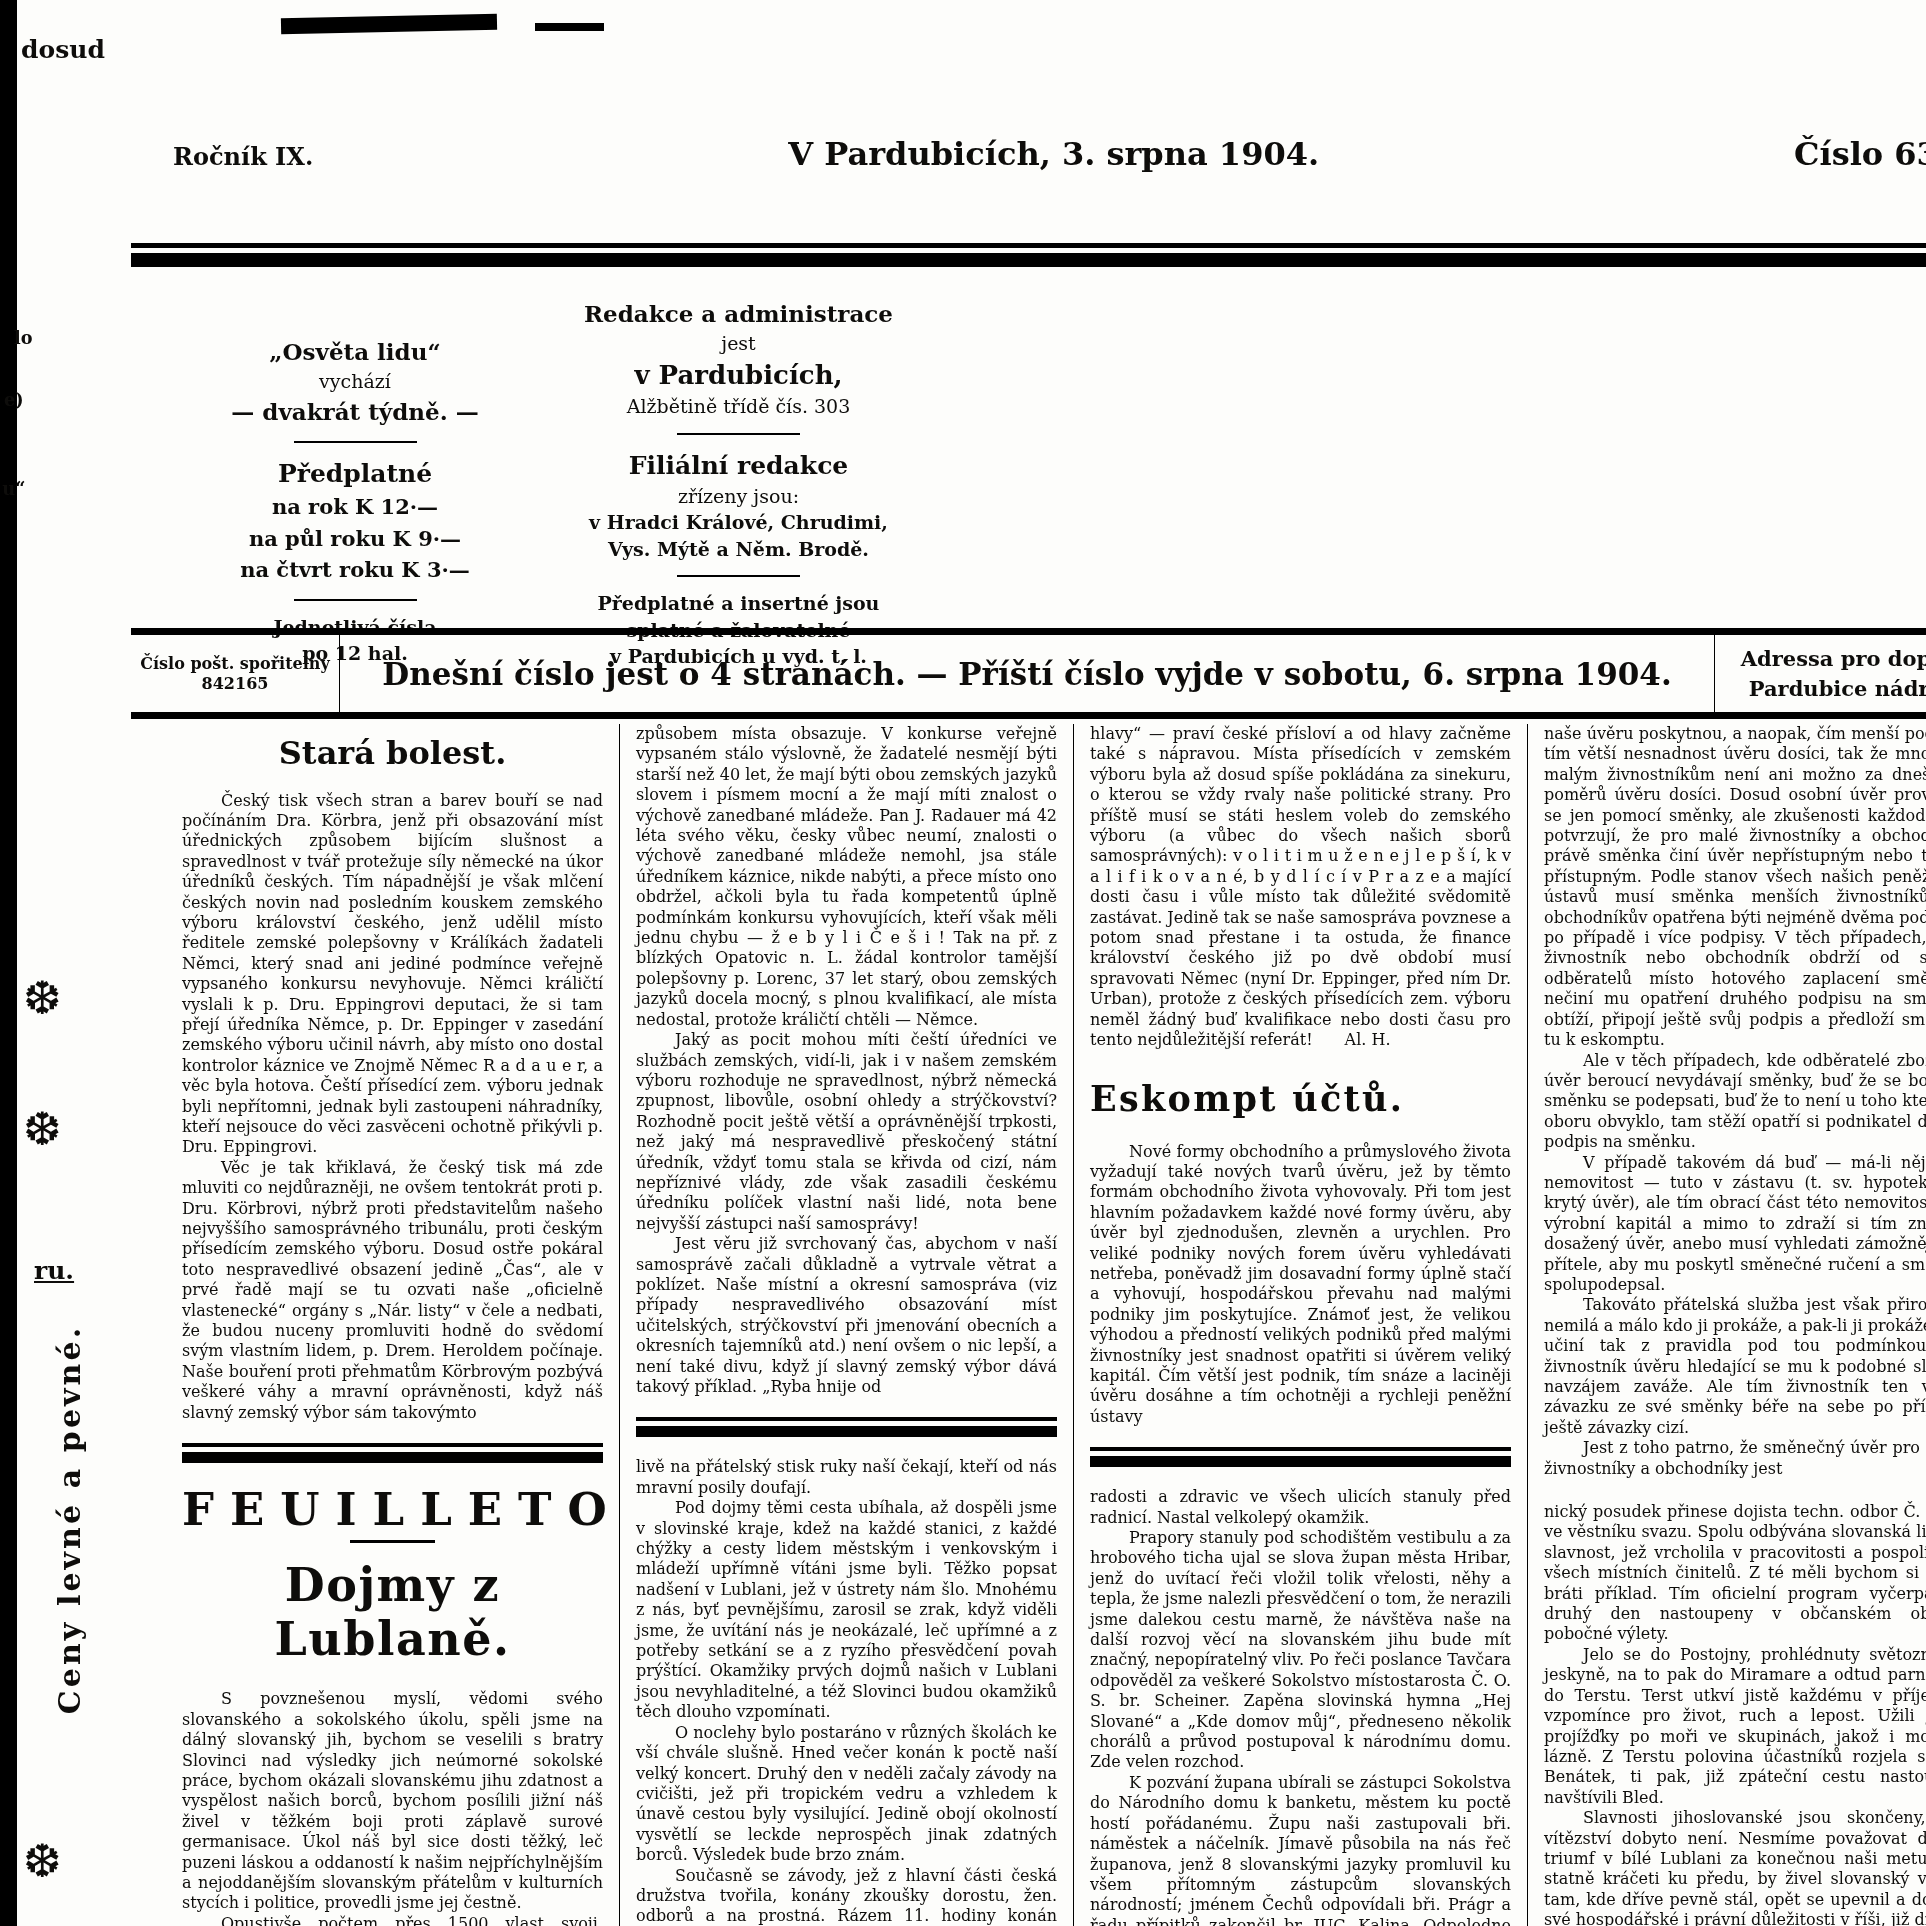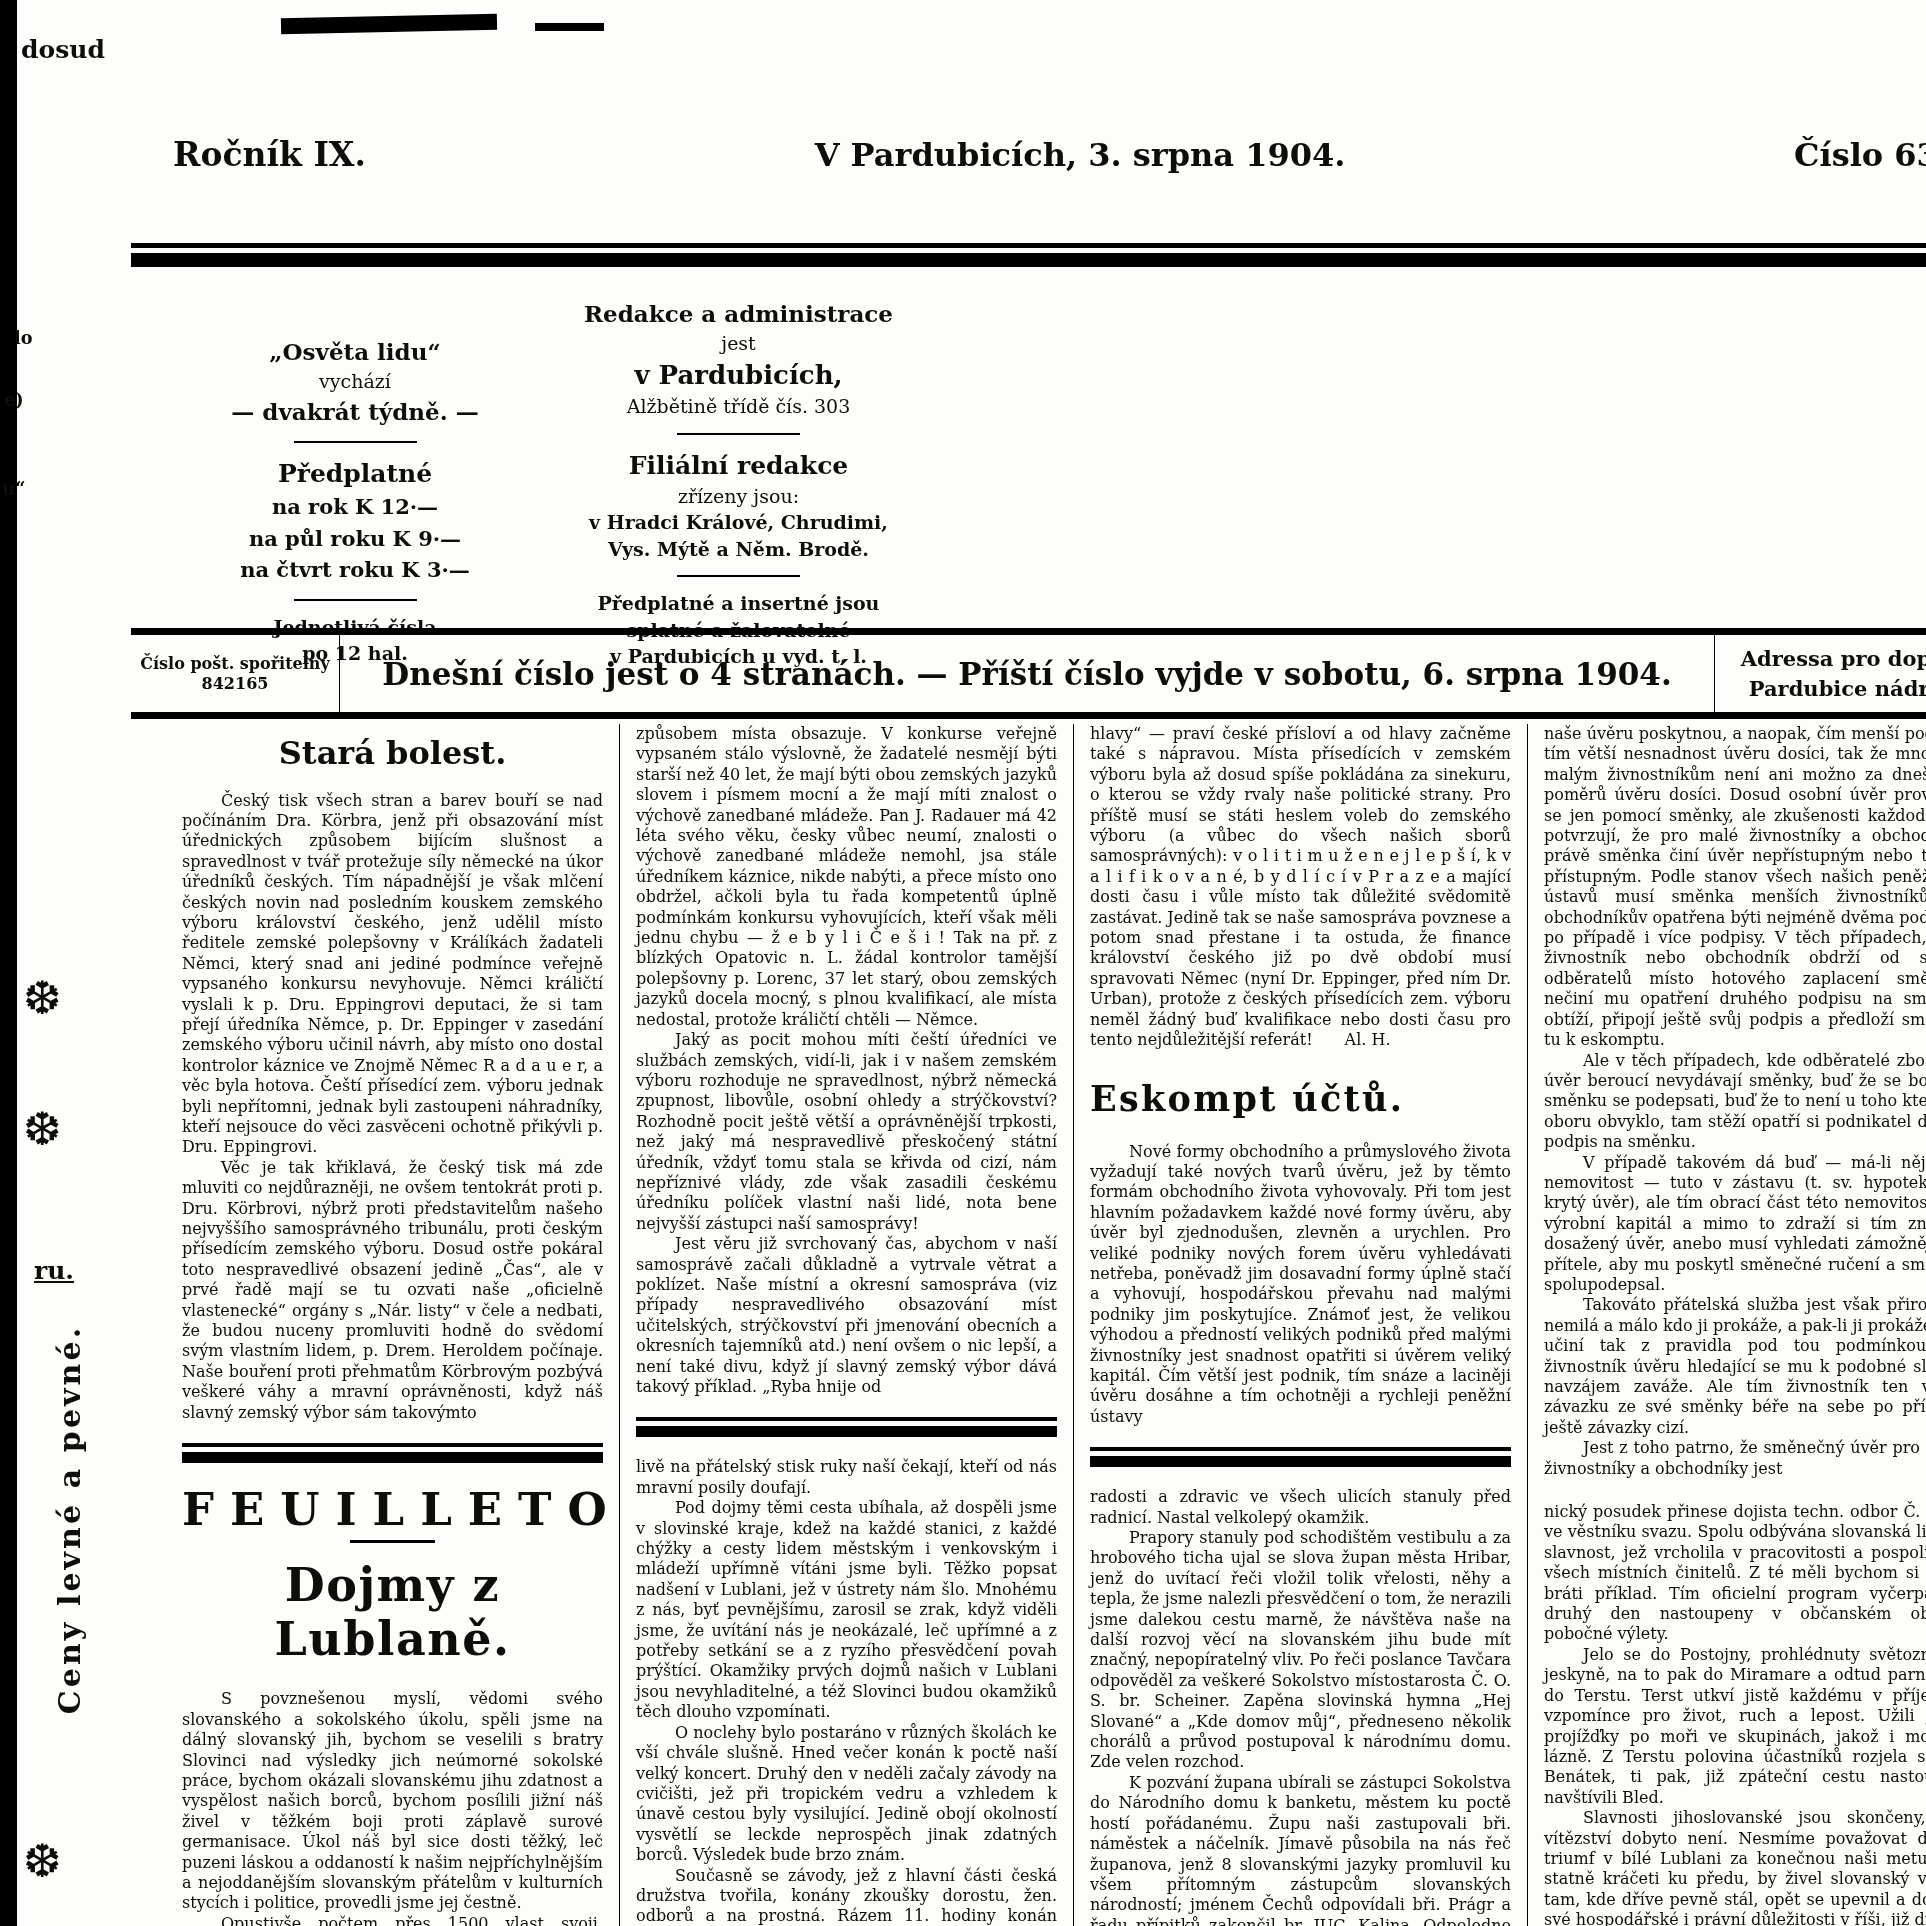--- a/index.html
+++ b/index.html
@@ -18,21 +18,21 @@
   .edge-ru{left:34px;top:1256px;font-size:25px;text-decoration:underline;}
   .edge-vert{left:-162px;top:1502px;width:462px;text-align:center;font-size:30px;
              transform:rotate(-90deg);transform-origin:center;letter-spacing:3.1px;}
   .edge-big{left:-19px;top:1918px;font-size:166px;line-height:1;font-weight:900;}
   .smudge{position:absolute;top:16px;left:150px;width:216px;height:16px;background:#000;transform:rotate(-1.2deg);}
   .smudge2{position:absolute;top:23px;left:404px;width:69px;height:7.7px;background:#000;}
   
   .main{position:absolute;left:131px;top:0;right:0;height:100%;}
   .hdr{position:absolute;top:135px;left:42px;right:54px;display:flex;
        justify-content:space-between;align-items:baseline;font-weight:bold;}
-  .hdr-vol{font-size:33px;} .hdr-date{font-size:32px;} .hdr-issue{font-size:32px;}
+  .hdr-vol{font-size:24px;} .hdr-date{font-size:32px;} .hdr-issue{font-size:32px;}
   .headrule{position:absolute;top:243px;left:0;right:0;height:24px;
             background:linear-gradient(to bottom,#000 0 4.6px,transparent 4.6px 10px,#000 10px 24px);}
   
   .masthead{position:absolute;top:285px;left:35px;right:35px;display:flex;}
   .mast-left{width:378px;text-align:center;padding-top:50px;}
   .mast-center{flex:1;text-align:center;}
   .mast-right{width:389px;text-align:center;padding-top:11.6px;}
   .m-b60{font-size:23px;font-weight:bold;line-height:1.45;}
   .m-n50{font-size:19px;line-height:1.4;}
   .m-b55{font-size:21px;font-weight:bold;line-height:1.5;}

